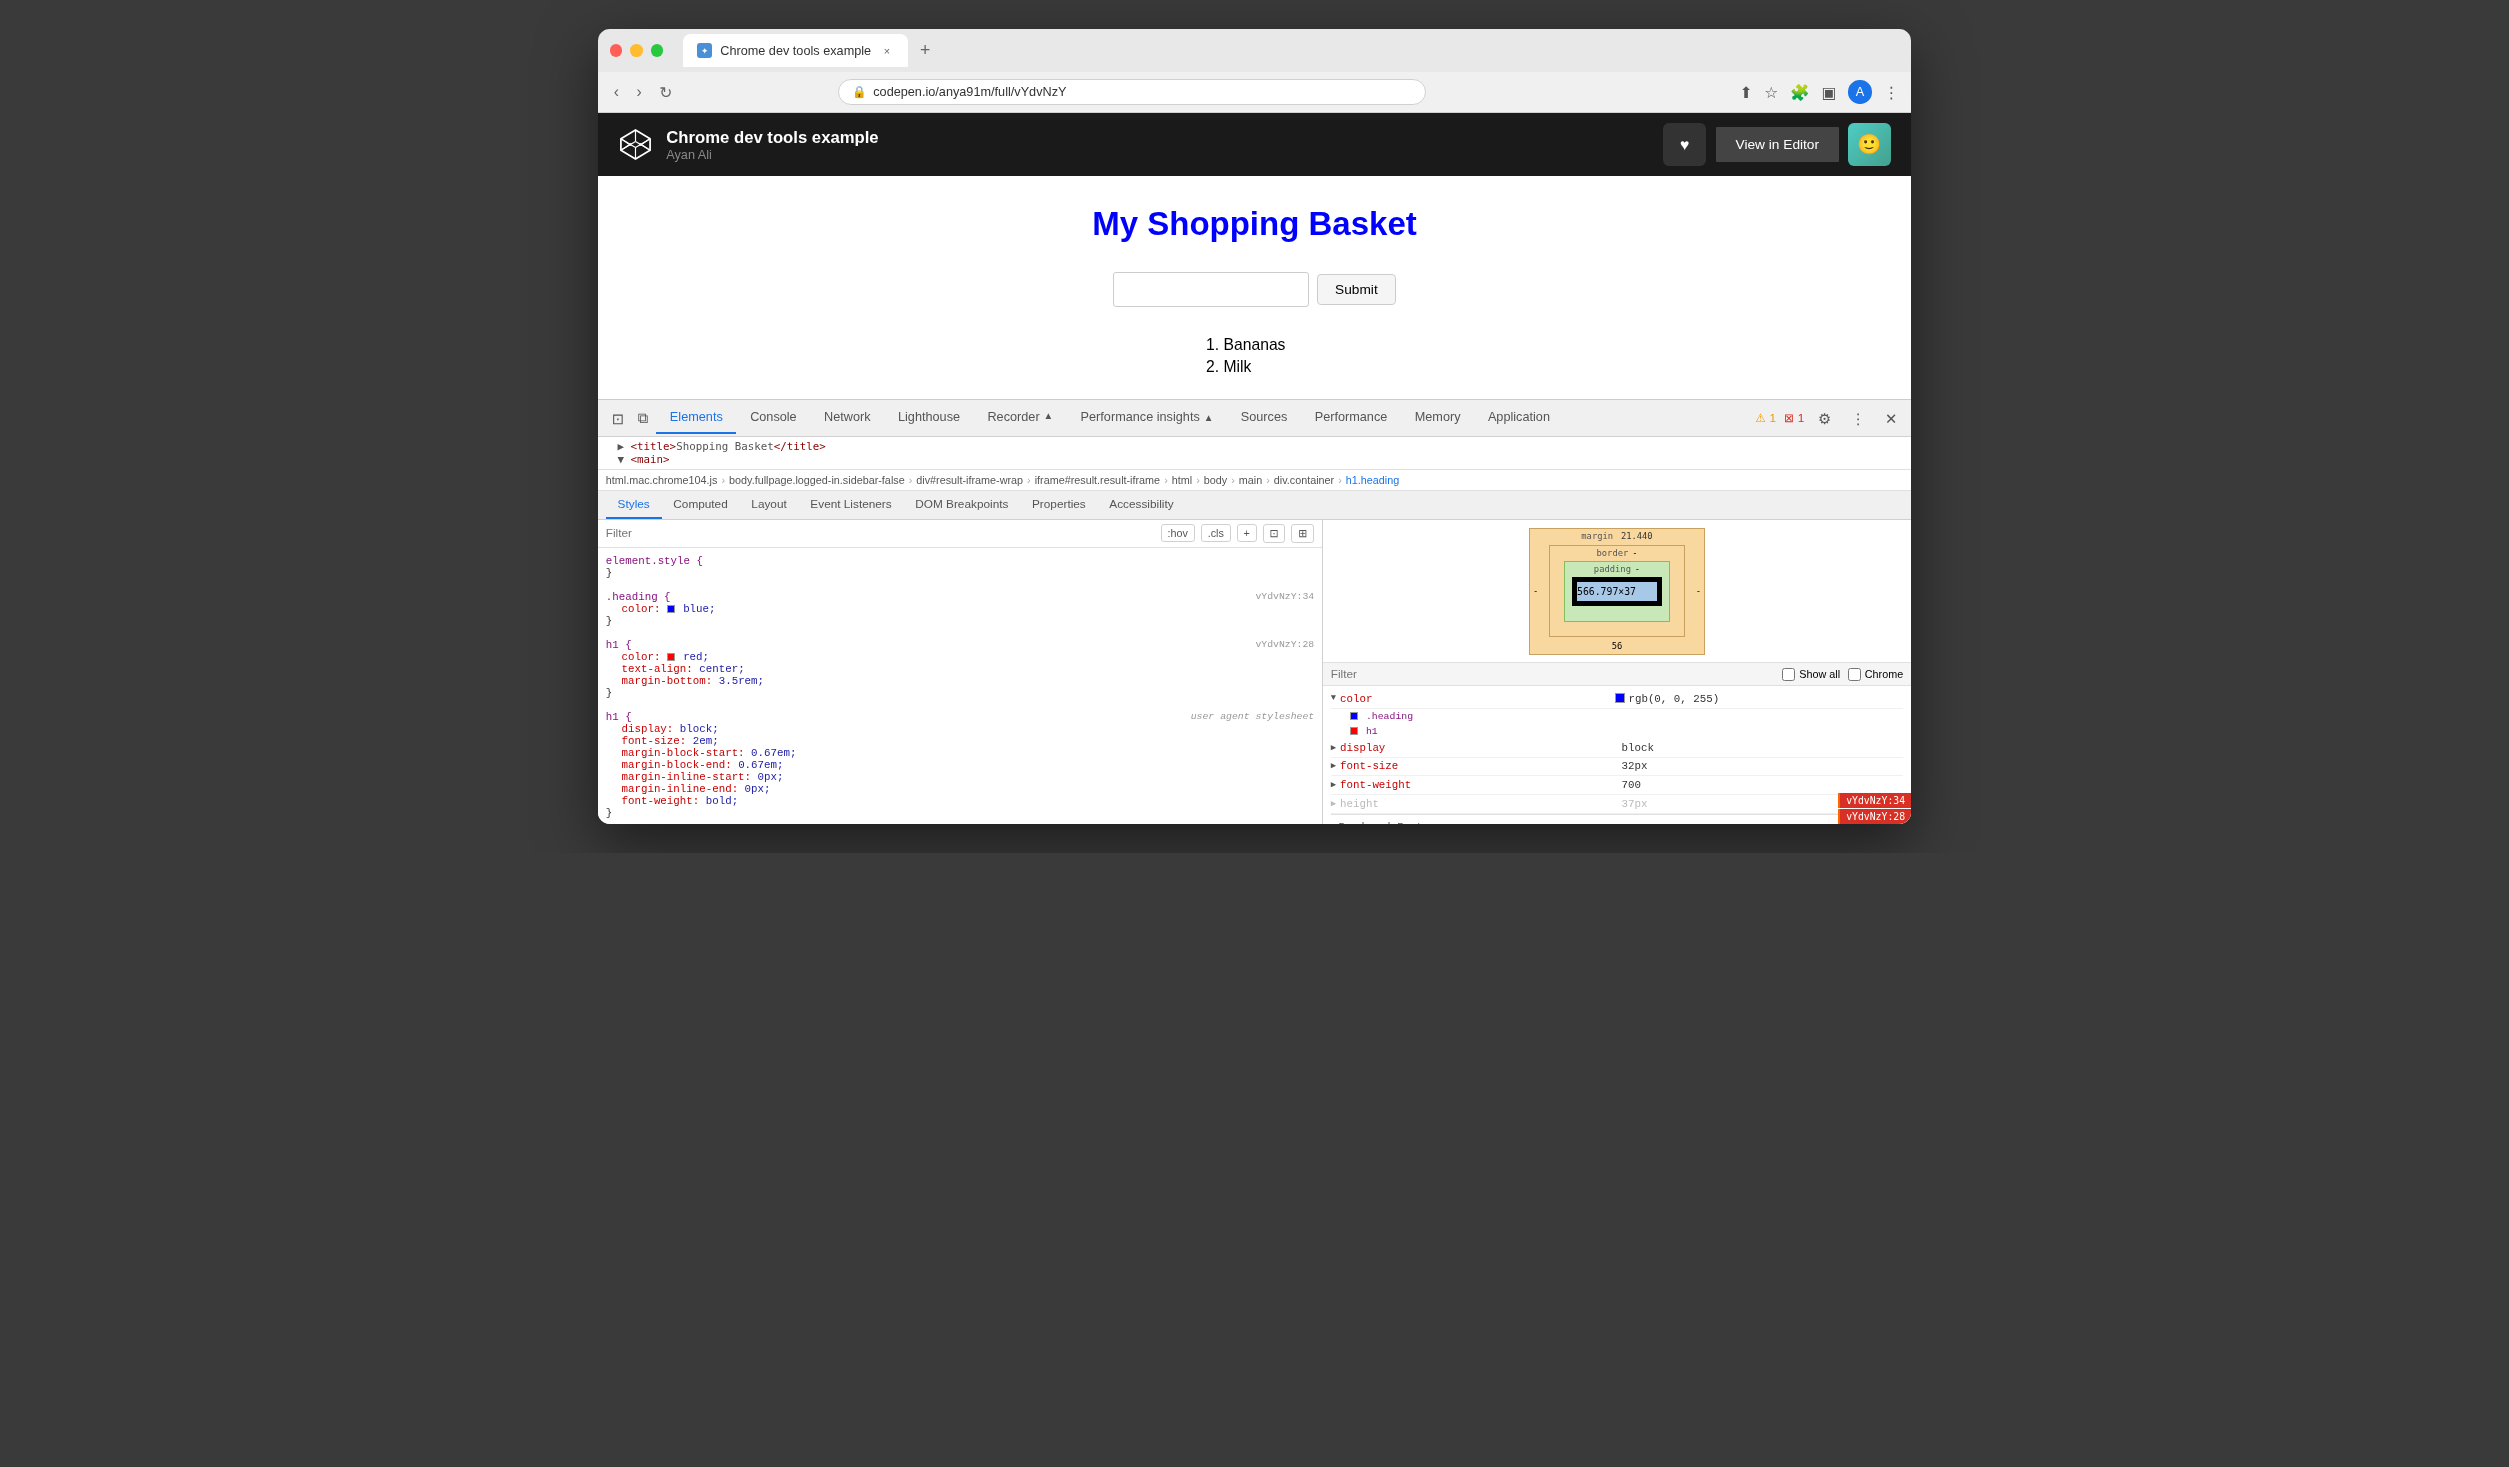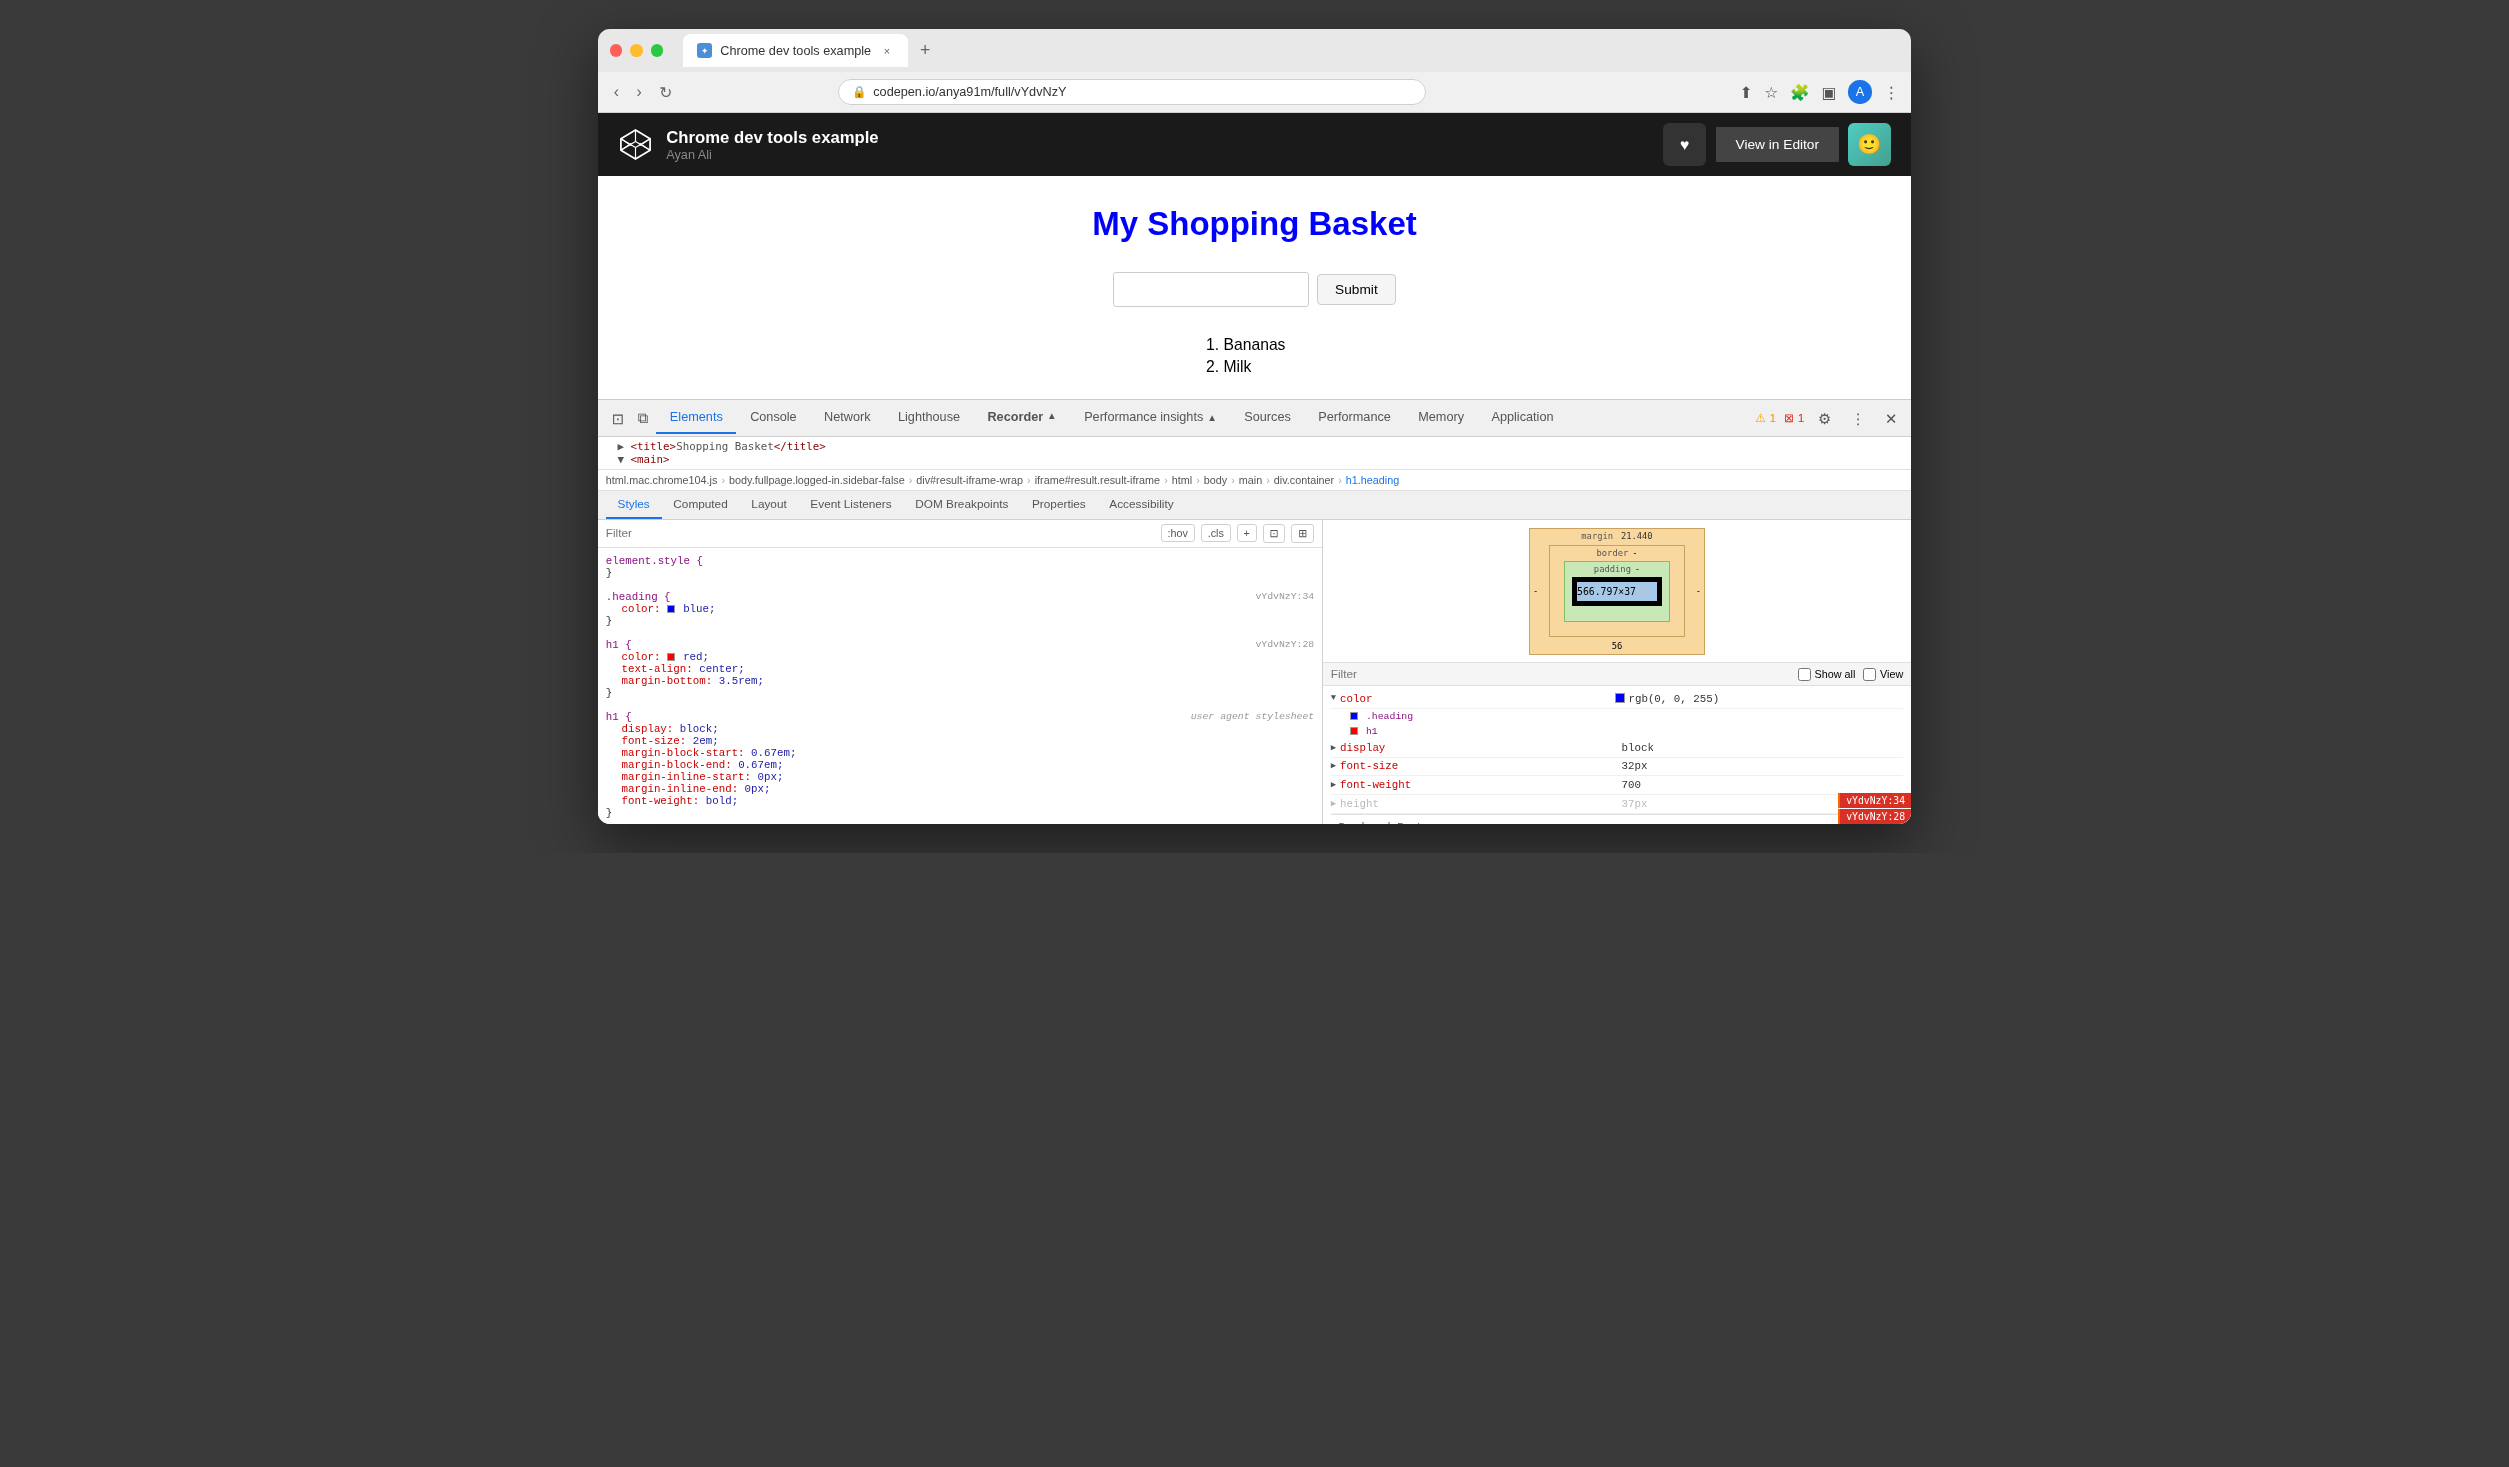--- a/index.html
+++ b/index.html
@@ -180,21 +180,21 @@
     .dt-tabs { display: flex; align-items: center; flex: 1; }
     .dt-tab {
       padding: 7.8px 13.7px;
       font-size: 12.7px;
       color: #555;
       cursor: pointer;
       border-bottom: 2px solid transparent;
       white-space: nowrap;
     }
     .dt-tab.active { color: #1a73e8; border-bottom-color: #1a73e8; }
-    .dt-tab-recorder { display: flex; gap: 3.9px; font-weight: bold; }
+    .dt-tab-recorder { display: flex; gap: 3.9px; }
     .dt-tab-perf-insights { display: flex; align-items: center; gap: 3.9px; }
     .dt-toolbar-right { display: flex; align-items: center; gap: 7.8px; margin-left: auto; }
     .dt-warning { display: flex; align-items: center; gap: 3.9px; font-size: 11.8px; color: #f29900; }
     .dt-error { display: flex; align-items: center; gap: 3.9px; font-size: 11.8px; color: #d93025; }
 
     
     .dt-breadcrumb {
       background: #fff;
       padding: 3.9px 7.8px;
       font-size: 10.8px;
@@ -575,21 +575,21 @@
         </div>
 
         <div style="display:flex;align-items:center;padding:3.9px 7.8px;background:#f5f5f5;border-bottom:1px solid #e0e0e0;gap:7.8px;">
           <input style="border: none; outline: none; font-size: 11.8px; background: transparent; flex: 1 1 0%;" placeholder="Filter">
           <label class="show-all-cb">
             <input type="checkbox" style="">
             <span>Show all</span>
           </label>
           <label class="group-cb">
             <input type="checkbox" style="">
-            <span>View</span>
+            <span>Chrome</span>
           </label>
         </div>
 
         <div class="dt-computed-content">
 
           <div>
             <div class="computed-prop">
               <span class="computed-arrow">▼</span>
               <span class="computed-name">color</span>
               <span style="display:inline-block;width:9.8px;height:9.8px;background:#0000ff;border:1px solid #999;margin-right:3.9px;vertical-align:middle;"></span>

